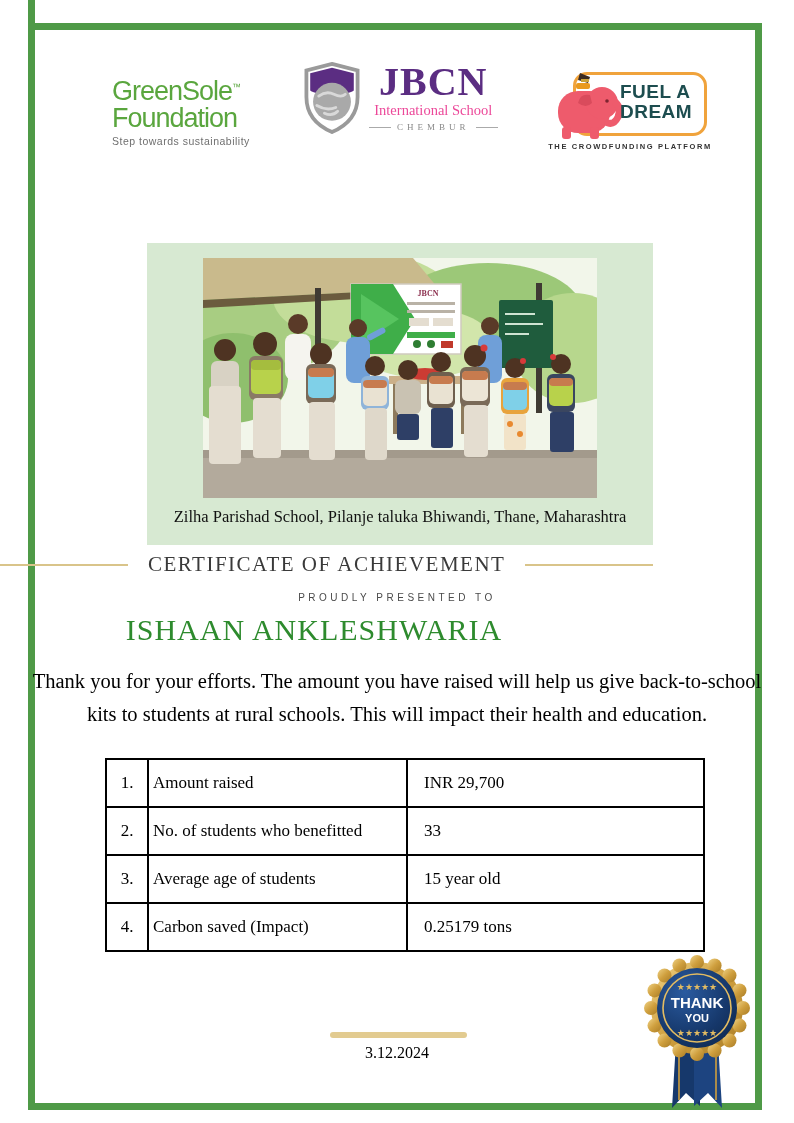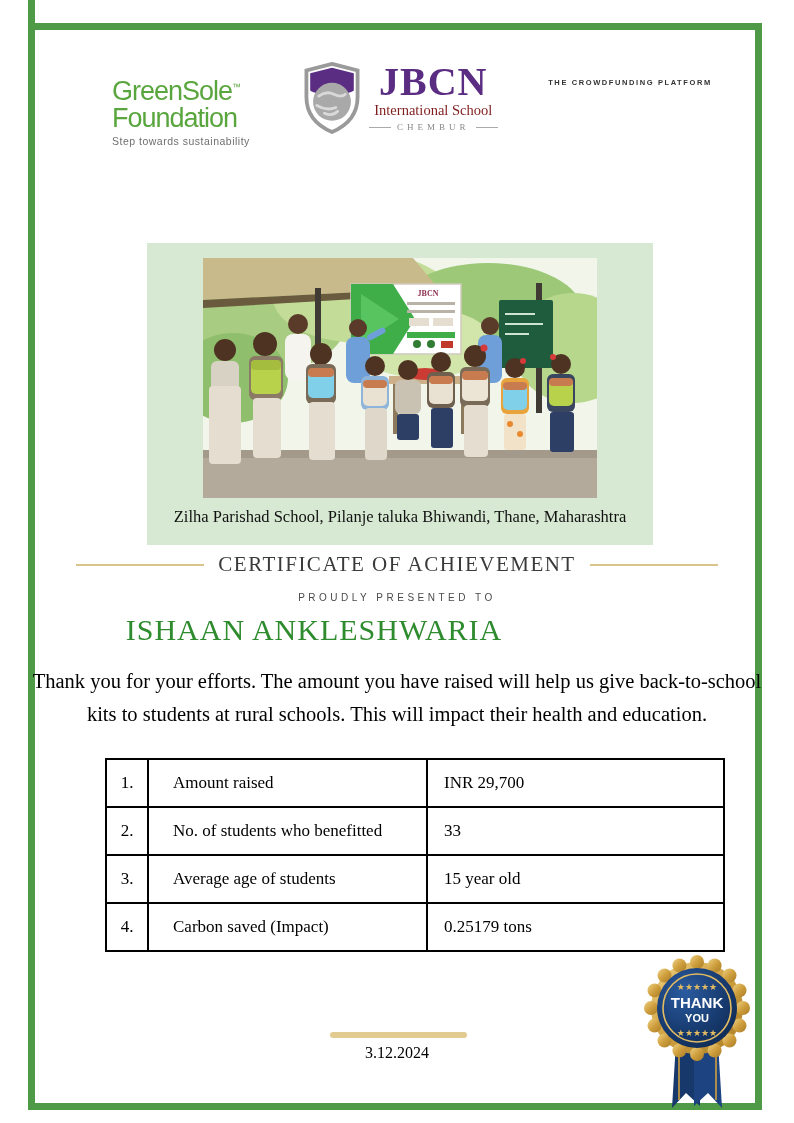--- a/index.html
+++ b/index.html
@@ -15,21 +15,21 @@
   .logos{position:absolute;left:40px;top:62px;width:714px;height:100px;}
   .greensole{position:absolute;left:72px;top:16px;width:170px;line-height:1.0;
              font-family:"Liberation Sans",sans-serif;}
   .gs-line1{font-size:27px;color:#5aa63e;letter-spacing:-1px;}
   .gs-tm{font-size:9px;vertical-align:super;color:#5aa63e;}
   .gs-line2{font-size:27px;color:#5aa63e;letter-spacing:-1px;}
   .gs-tag{font-size:10.5px;color:#6f6f6f;margin-top:4px;letter-spacing:.5px;}
   .jbcn{position:absolute;left:263px;top:0;width:200px;display:flex;align-items:center;}
   .jbcn-text{margin-left:8px;text-align:center;}
   .jbcn-acronym{font-size:40px;font-weight:bold;color:#5b2d82;line-height:.9;letter-spacing:1px;}
-  .jbcn-line2{font-size:14.5px;color:#7f1d1d;margin-top:2px;}
+  .jbcn-line2{font-size:14.5px;color:#ec4899;margin-top:2px;}
   .jbcn-line3{display:flex;align-items:center;justify-content:center;gap:6px;margin-top:3px;}
   .jbcn-line3 span{font-size:9px;color:#8a8a8a;letter-spacing:4px;}
   .jbcn-line3 i{display:block;width:22px;height:1px;background:#aaa;}
   .fuel{position:absolute;left:505px;top:10px;width:170px;font-family:"Liberation Sans",sans-serif;}
   .fuel-box{position:relative;margin-left:28px;width:128px;height:58px;border:3px solid #f0a33c;
             border-radius:14px;background:#fff;}
   .fuel-elephant{position:absolute;left:-26px;top:-14px;}
   .fuel-words{position:absolute;left:44px;top:7px;color:#1d4d4f;font-weight:bold;
               font-size:19px;line-height:1.05;letter-spacing:.5px;}
   .fuel-tag{margin-top:6px;font-size:7.5px;letter-spacing:1.6px;color:#333;font-weight:bold;
@@ -37,34 +37,34 @@
   
   .intro{position:absolute;left:47px;top:182px;width:700px;text-align:center;
          font-family:"Liberation Sans",sans-serif;font-weight:bold;font-size:15px;
          line-height:1.55;color:#2f9a35;}
   
   .photo-box{position:absolute;left:147px;top:243px;width:506px;height:302px;background:#d7e9d2;}
   .photo-box svg{display:block;margin:15px auto 0 auto;}
   .photo-caption{margin-top:9px;text-align:center;font-size:16.5px;color:#111;}
   
   .cert-title-row{position:absolute;left:0;top:552px;width:794px;display:flex;
-                  align-items:center;justify-content:center;gap:14px;}
+                  align-items:center;justify-content:flex-start;gap:20px;}
   .gold-line{height:2px;width:128px;background:#d9c48a;}
   .cert-title{font-size:21px;letter-spacing:1.5px;color:#3a3a3a;}
   .cert-sub{position:absolute;left:0;top:592px;width:794px;text-align:center;
             font-family:"Liberation Sans",sans-serif;font-size:10px;letter-spacing:3.5px;color:#4a4a4a;}
   .recipient{position:absolute;left:0;top:613px;width:628px;text-align:center;
              font-size:30px;color:#2e8b2e;letter-spacing:1px;}
   .message{position:absolute;left:32px;top:665px;width:730px;text-align:center;
            font-size:20.5px;line-height:1.6;color:#000;}
   
   .stats{position:absolute;left:105px;top:758px;border-collapse:collapse;}
   .stats td{border:2px solid #000;height:44px;font-size:17px;color:#000;}
   .stats .c-num{width:38px;text-align:center;}
-  .stats .c-label{width:252px;padding-left:24px;}
+  .stats .c-label{width:252px;padding-left:4px;}
   .stats .c-value{width:278px;padding-left:16px;}
   
   .date-line{position:absolute;left:330px;top:1032px;width:137px;height:6px;border-radius:3px;background:#e2cb90;}
   .date-text{position:absolute;left:0;top:1044px;width:794px;text-align:center;font-size:16px;color:#000;}
   
   .badge{position:absolute;left:634px;top:950px;z-index:5;}
 </style>
 </head>
 <body>
 
@@ -95,20 +95,38 @@
         <div class="jbcn-line2">International School</div>
         <div class="jbcn-line3">
           <i></i>
           <span>CHEMBUR</span>
           <i></i>
         </div>
       </div>
     </div>
 
     <div class="fuel">
+      <div class="fuel-box">
+        <svg class="fuel-elephant" width="78" height="86" viewBox="0 0 78 86">
+          <rect x="8" y="30" width="52" height="42" rx="20" fill="#ee5b6c"></rect>
+          <circle cx="52" cy="42" r="16" fill="#ee5b6c"></circle>
+          <path d="M64 40 q8 6 4 16 q-4 8 -10 6" fill="none" stroke="#ee5b6c" stroke-width="7" stroke-linecap="round"></path>
+          <path d="M40 34 q-10 -2 -12 8 q8 6 14 0 Z" fill="#d94b5c"></path>
+          <rect x="12" y="66" width="9" height="12" rx="3" fill="#ee5b6c"></rect>
+          <rect x="40" y="66" width="9" height="12" rx="3" fill="#ee5b6c"></rect>
+          <circle cx="57" cy="40" r="1.8" fill="#7e2430"></circle>
+          <rect x="26" y="22" width="14" height="6" rx="2" fill="#e99a1f"></rect>
+          <path d="M30 12 l10 4 -2 6 -10 -3 Z" fill="#3c2b20"></path>
+          <rect x="31" y="18" width="8" height="3" fill="#caa23a"></rect>
+        </svg>
+        <div class="fuel-words">
+          <div>FUEL A</div>
+          <div>DREAM</div>
+        </div>
+      </div>
       <div class="fuel-tag">THE CROWDFUNDING PLATFORM</div>
     </div>
   </div>
 
 
   <div class="photo-box">
     <svg width="394" height="240" viewBox="0 0 394 240">
 
       <rect x="0" y="0" width="394" height="240" fill="#f2f6ea"></rect>
       <ellipse cx="60" cy="60" rx="85" ry="55" fill="#a8cd82"></ellipse>

